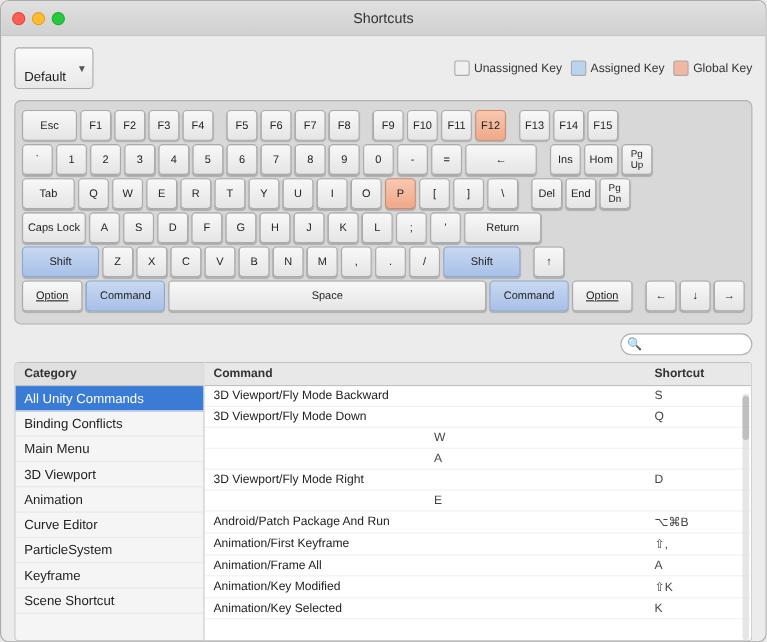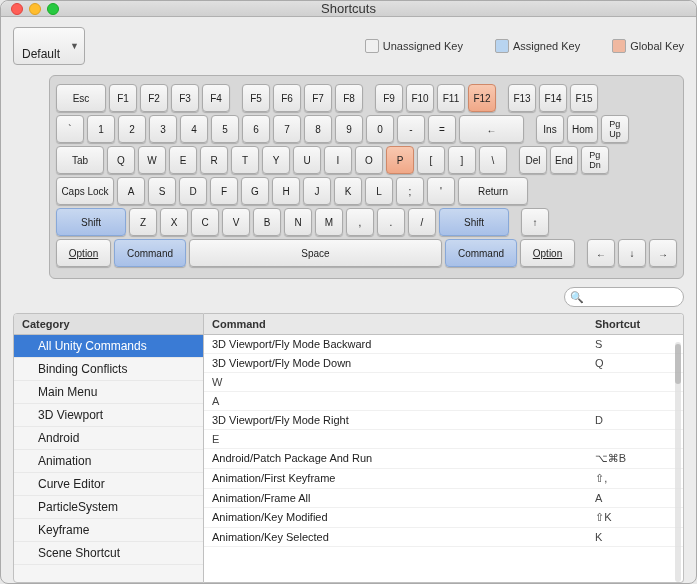--- a/index.html
+++ b/index.html
@@ -18,21 +18,21 @@
       background: #ececec;
       border-radius: 8px;
       border: 1px solid #aaa;
       display: flex;
       flex-direction: column;
       overflow: hidden;
     }
 
     .title-bar {
       background: linear-gradient(to bottom, #e0e0e0, #d0d0d0);
-      height: 16px;
+      height: 32px;
       display: flex;
       align-items: center;
       justify-content: center;
       border-bottom: 1px solid #b0b0b0;
       position: relative;
       border-radius: 8px 8px 0 0;
       flex-shrink: 0;
     }
 
     .traffic-lights {
@@ -97,21 +97,21 @@
       right: 6px;
       top: 50%;
       transform: translateY(-50%);
       pointer-events: none;
       font-size: 9px;
       color: #555;
     }
 
     .legend {
       display: flex;
-      gap: 32px;
+      gap: 8px;
       align-items: center;
       font-size: 11px;
       color: #333;
     }
 
     .legend-item {
       display: flex;
       align-items: center;
       gap: 4px;
     }
@@ -128,21 +128,20 @@
     .legend-box.global { background: #f0b8a0; }
 
     
     .keyboard {
       background: #d8d8d8;
       border: 1px solid #b0b0b0;
       border-radius: 6px;
       padding: 8px 6px;
       margin-bottom: 8px;
       flex-shrink: 0;
-      margin-left: 36px;
     }
 
     .kb-row {
       display: flex;
       gap: 3px;
       margin-bottom: 3px;
       align-items: center;
     }
 
     .kb-key {
@@ -218,39 +217,39 @@
     
     .bottom-panel {
       display: flex;
       flex: 1;
       overflow: hidden;
       gap: 0;
     }
 
     
     .sidebar {
-      width: 191px;
+      width: 173px;
       flex-shrink: 0;
       border: 1px solid #c0c0c0;
       border-radius: 4px 0 0 4px;
       overflow-y: auto;
       background: #f5f5f5;
     }
 
     .sidebar-header {
       background: #e0e0e0;
       padding: 4px 8px;
       font-weight: 600;
       font-size: 11px;
       color: #333;
       border-bottom: 1px solid #c0c0c0;
     }
 
     .sidebar-item {
-      padding: 4px 24px;
+      padding: 4px 8px;
       font-size: 12px;
       color: #222;
       cursor: pointer;
       border-bottom: 1px solid #e8e8e8;
     }
     .sidebar-item.active {
       background: #3a7bd5;
       color: white;
     }
 
@@ -285,20 +284,21 @@
       overflow-y: auto;
       flex: 1;
     }
 
     .table-row {
       display: flex;
       padding: 3px 8px;
       border-bottom: 1px solid #f0f0f0;
       font-size: 11px;
       color: #222;
+      justify-content: center;
     }
     .table-row .col-command { flex: 1; }
     .table-row .col-shortcut { width: 80px; color: #444; }
 
     
     .table-body::-webkit-scrollbar { width: 8px; }
     .table-body::-webkit-scrollbar-track { background: #f0f0f0; }
     .table-body::-webkit-scrollbar-thumb { background: #bbb; border-radius: 4px; }
 
     .sidebar::-webkit-scrollbar { width: 6px; }
@@ -465,21 +465,20 @@
     </div>
 
     <div class="bottom-panel">
 
       <div class="sidebar">
         <div class="sidebar-header">Category</div>
         <div class="sidebar-item active">All Unity Commands</div>
         <div class="sidebar-item">Binding Conflicts</div>
         <div class="sidebar-item">Main Menu</div>
         <div class="sidebar-item">3D Viewport</div>
-        <div class="sidebar-item">Android</div>
         <div class="sidebar-item">Animation</div>
         <div class="sidebar-item">Curve Editor</div>
         <div class="sidebar-item">ParticleSystem</div>
         <div class="sidebar-item">Keyframe</div>
         <div class="sidebar-item">Scene Shortcut</div>
       </div>
 
       <div class="main-table">
         <div class="table-header">
           <div class="col-command">Command</div>

